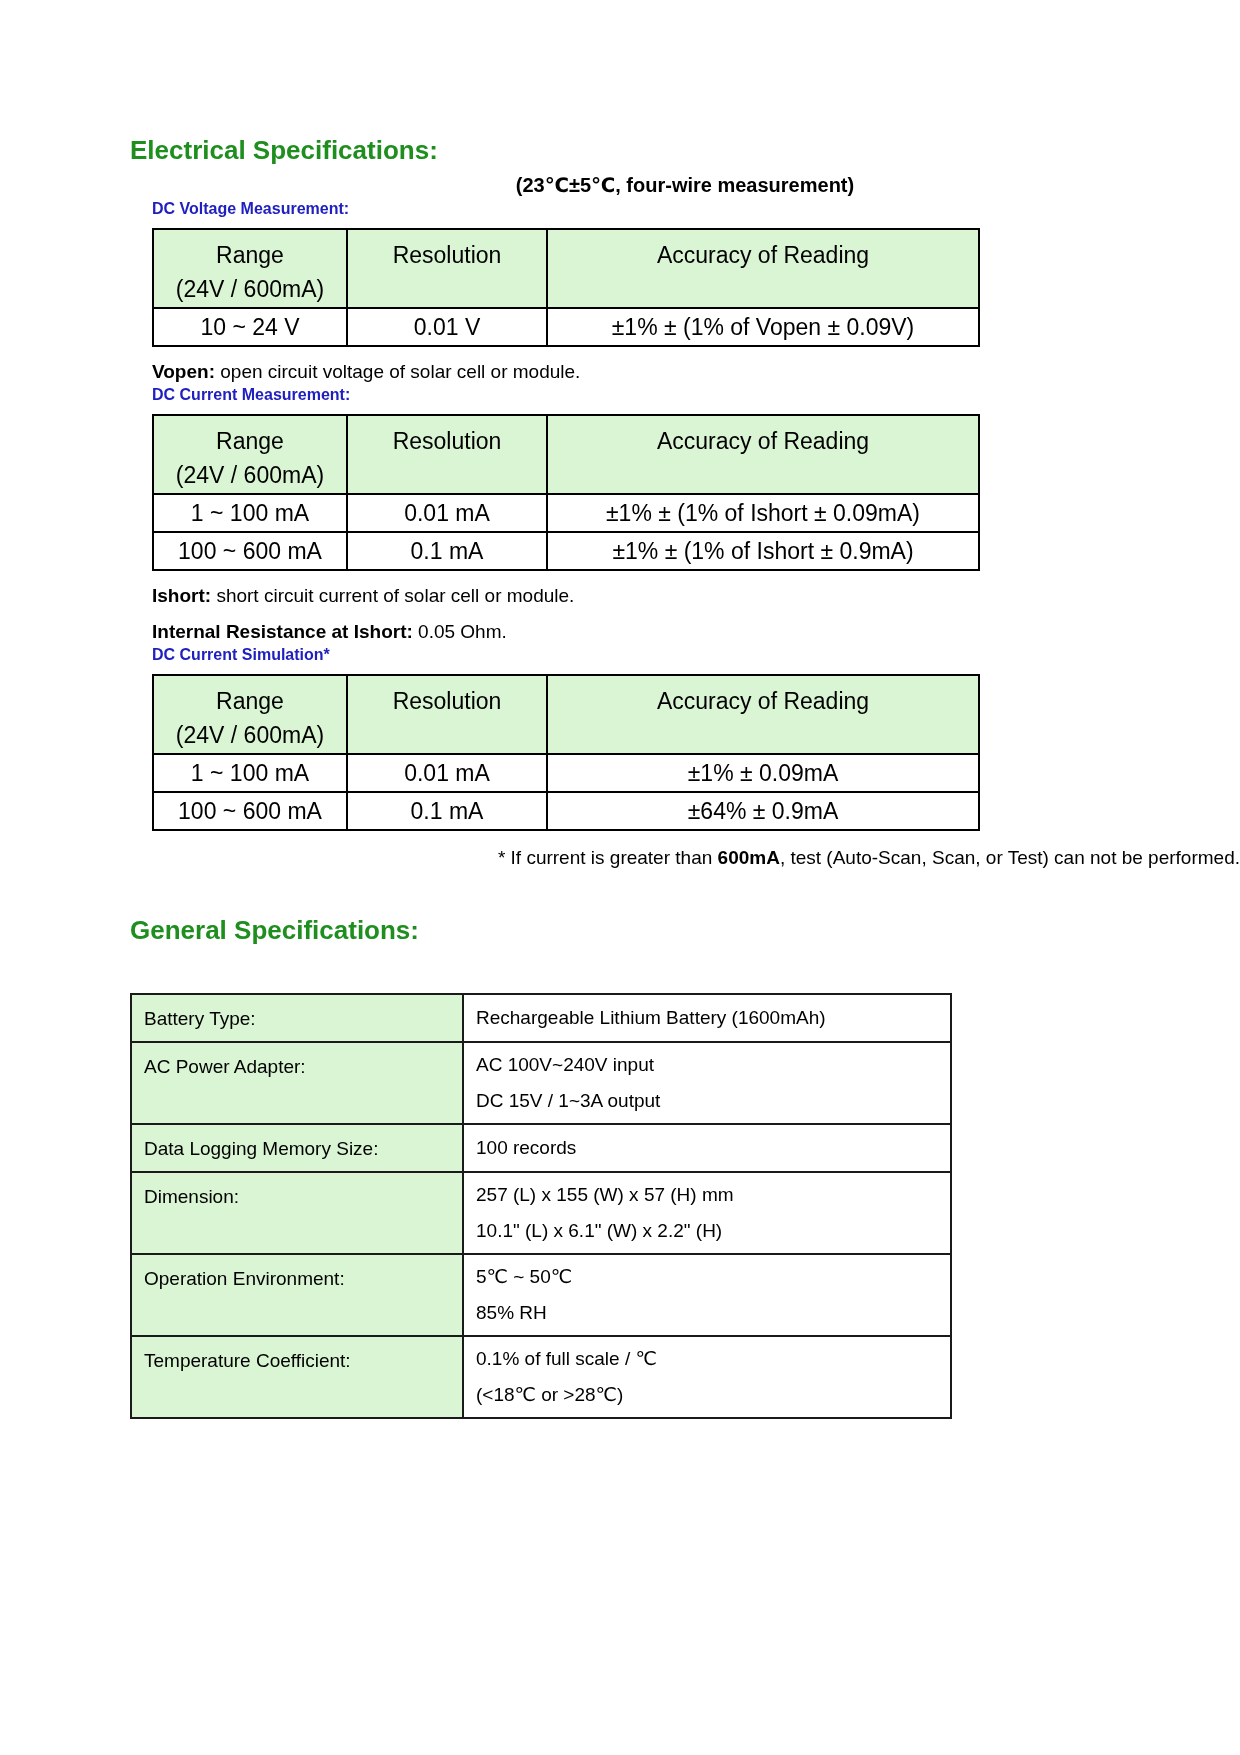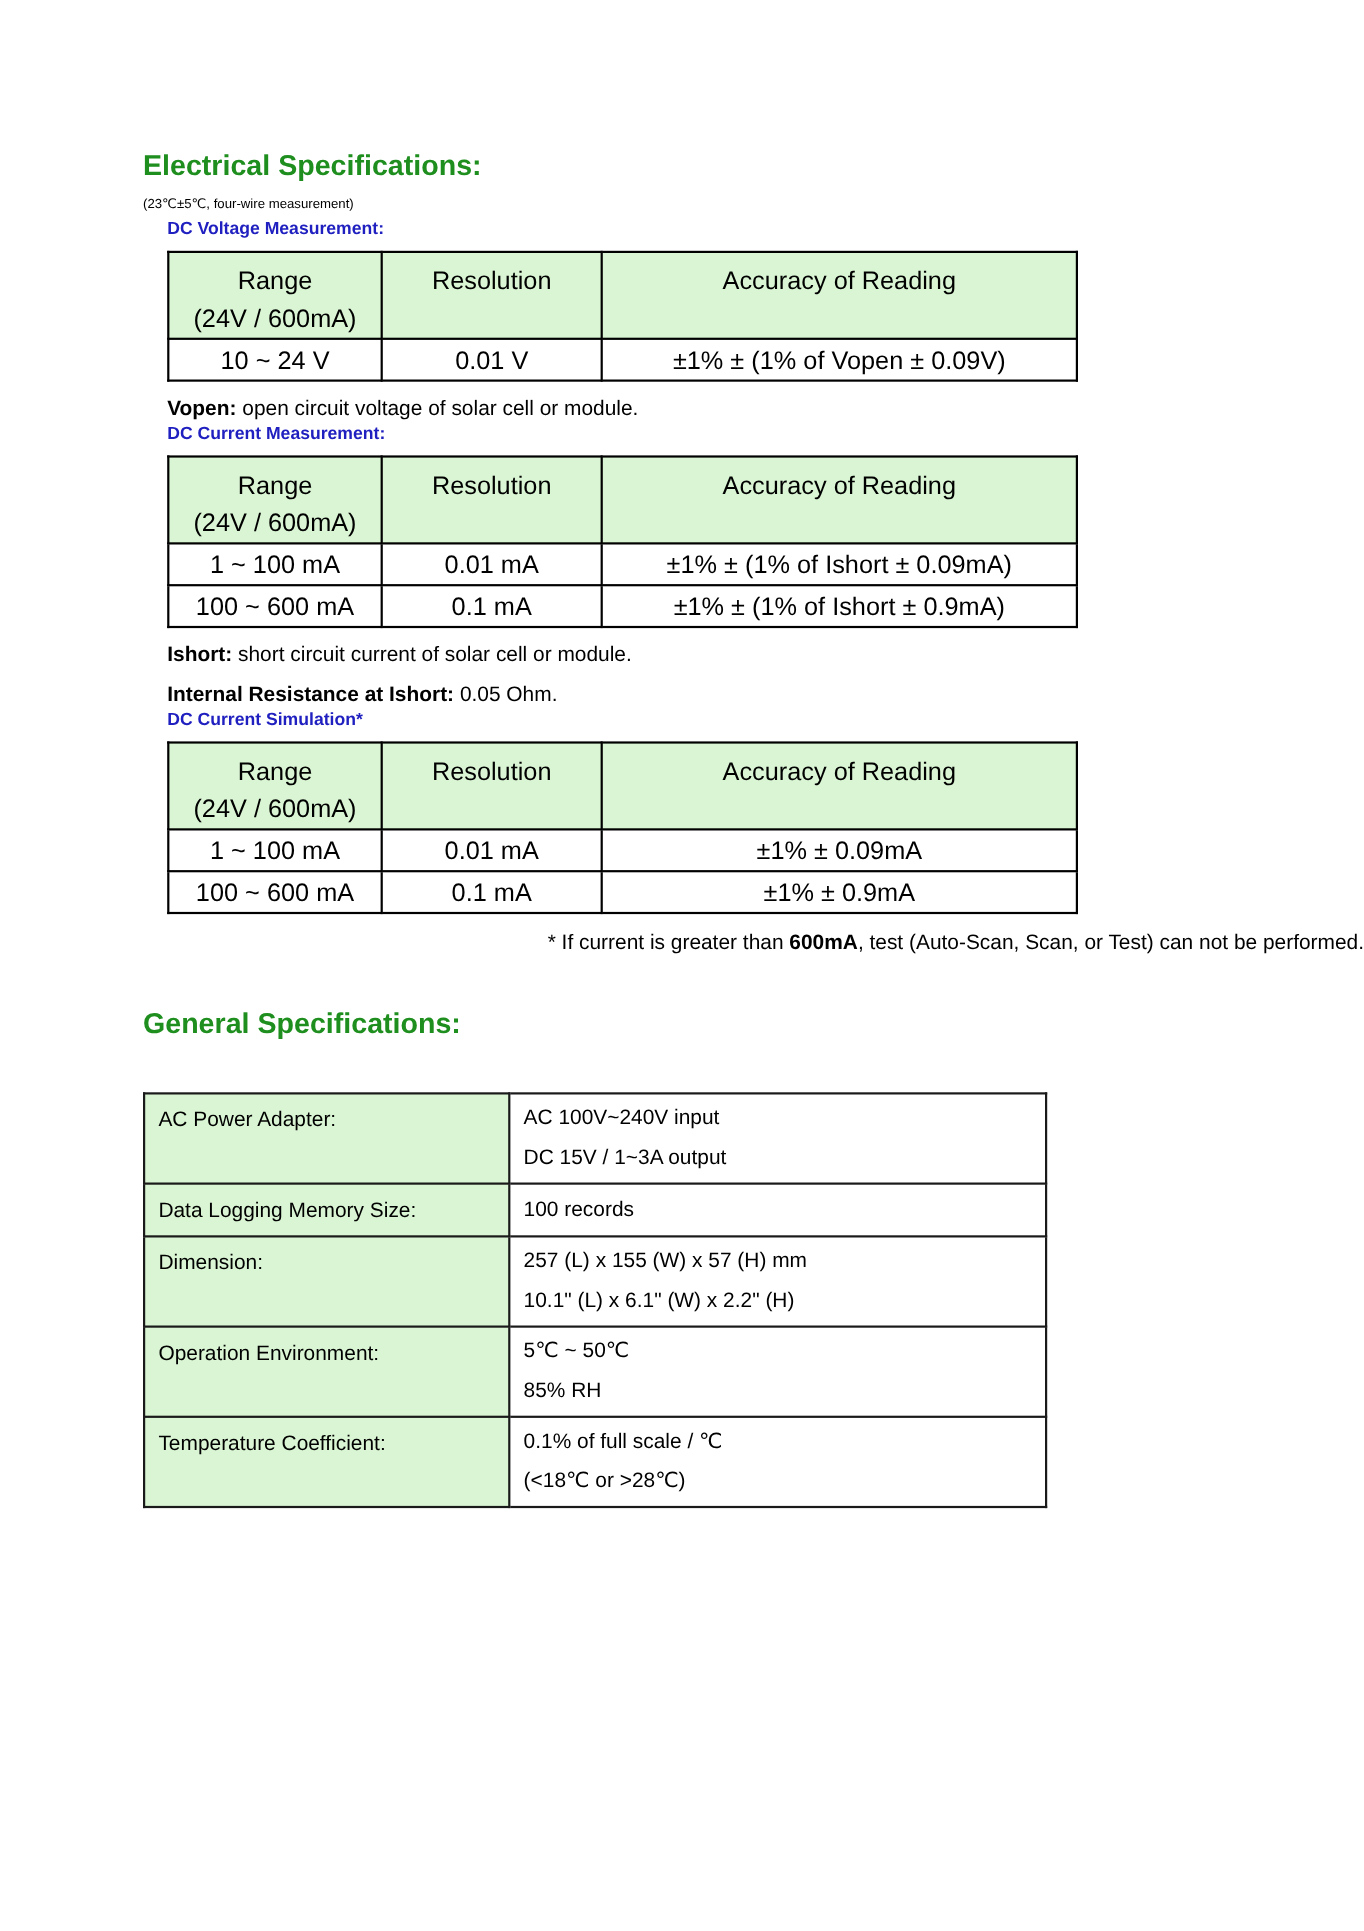--- a/index.html
+++ b/index.html
@@ -15,21 +15,21 @@
     width:1240px;height:1755px;background:#ffffff;color:var(--text);
     font-family:"Liberation Sans","DejaVu Sans",sans-serif;
     -webkit-font-smoothing:antialiased;
   }
   .page{position:relative;width:1240px;height:1755px;padding:135px 0 0 130px;}
 
   h1.doc-h1{
     margin:0;font-size:26px;line-height:30px;font-weight:bold;color:var(--green-heading);
   }
   .subtitle{
-    margin:8px 0 0 0;font-size:12px;line-height:24px;font-weight:normal;color:#000;
+    margin:8px 0 0 0;font-size:20px;line-height:24px;font-weight:bold;color:#000;text-align:center;
   }
   h2.doc-h2{
     margin:0 0 0 22px;font-size:16px;line-height:24px;font-weight:bold;color:var(--blue-heading);
   }
   .mt-sec1{margin-top:46px;}
   .mt-sec2{margin-top:56px;}
   .mt-sec3{margin-top:58px;}
 
   table.meas{
     border-collapse:collapse;margin:7px 0 0 22px;width:826px;table-layout:fixed;
@@ -161,35 +161,41 @@
     </thead>
     <tbody>
       <tr>
         <td>1 ~ 100 mA</td>
         <td>0.01 mA</td>
         <td>±1% ± 0.09mA</td>
       </tr>
       <tr>
         <td>100 ~ 600 mA</td>
         <td>0.1 mA</td>
-        <td>±1% ± 0.9mA</td>
+        <td>±64% ± 0.9mA</td>
       </tr>
     </tbody>
   </table>
   <p class="footnote">
     <span>* If current is greater than </span><span class="b">600mA</span><span>, test (Auto-Scan, Scan, or Test) can not be performed.</span>
   </p>
 
   <h1 class="doc-h1 general">General Specifications:</h1>
   <table class="general">
     <colgroup>
         <col style="width:332px">
         <col style="width:488px">
       </colgroup>
     <tbody>
+      <tr class="single">
+        <td class="lbl">Battery Type:</td>
+        <td>
+            <span class="vline">Rechargeable Lithium Battery (1600mAh)</span>
+          </td>
+      </tr>
       <tr class="double">
         <td class="lbl">AC Power Adapter:</td>
         <td>
           <span class="vline">AC 100V~240V input</span>
           <span class="vline">DC 15V / 1~3A output</span>
         </td>
       </tr>
       <tr class="single">
         <td class="lbl">Data Logging Memory Size:</td>
         <td>

